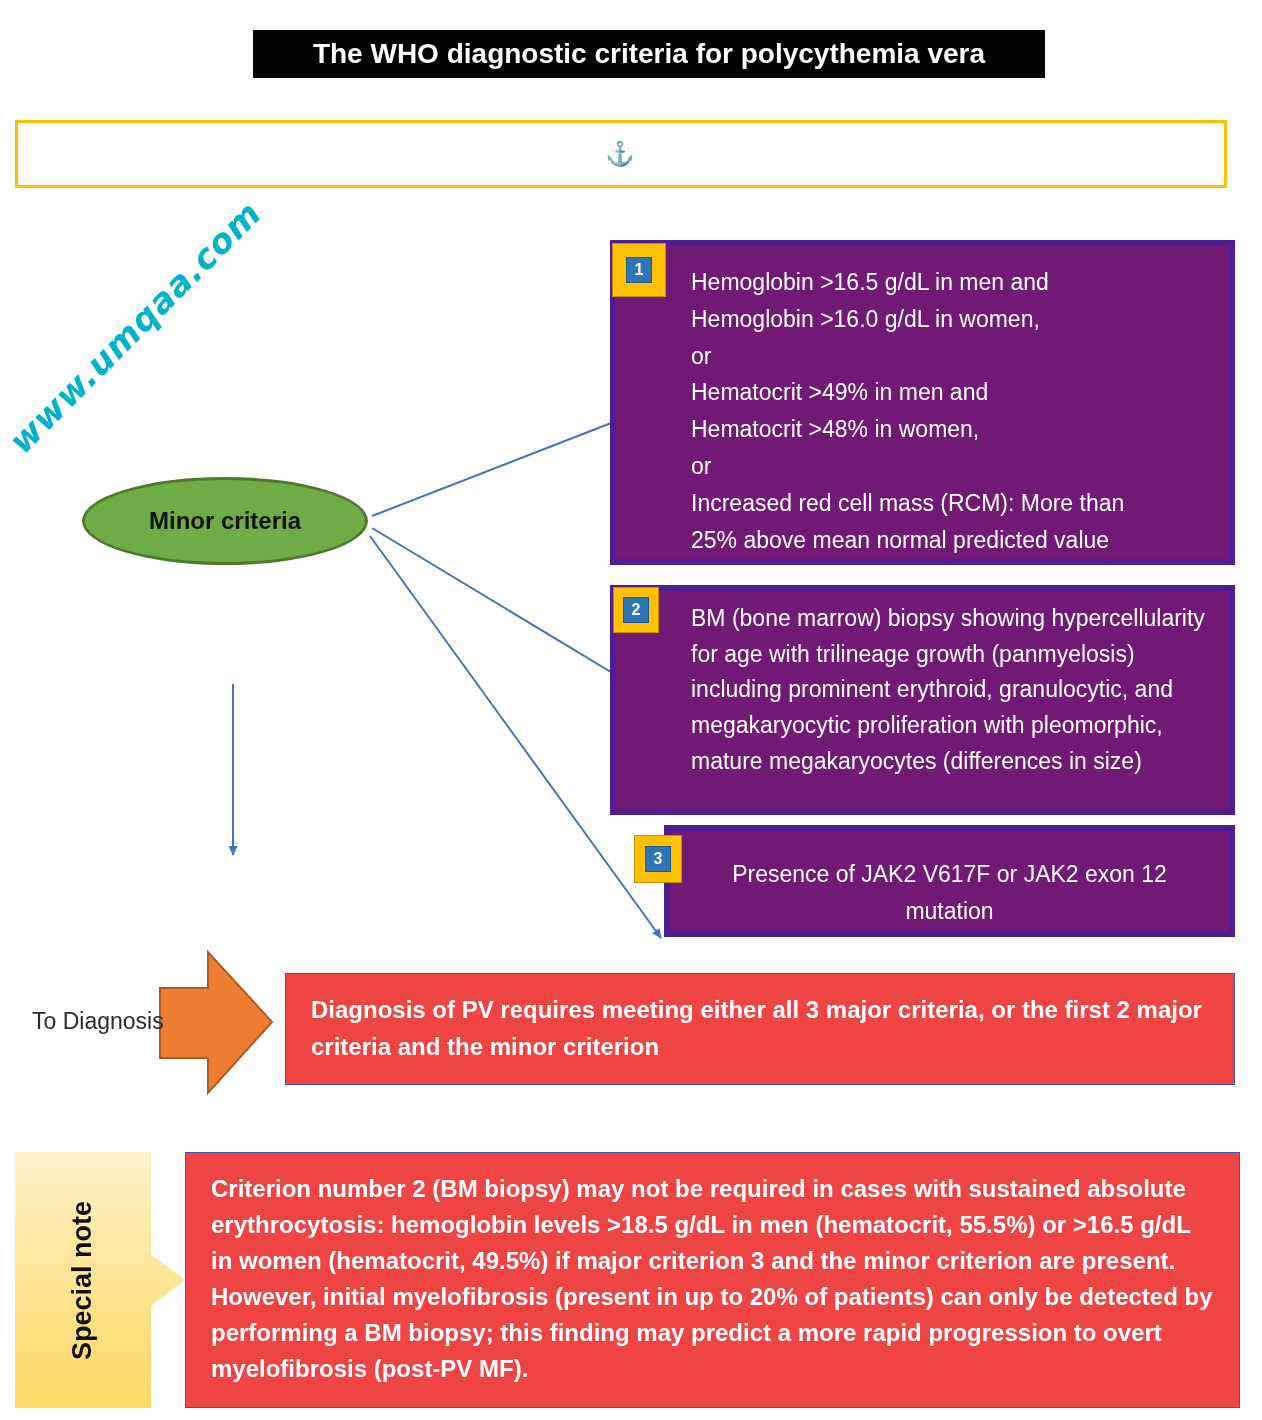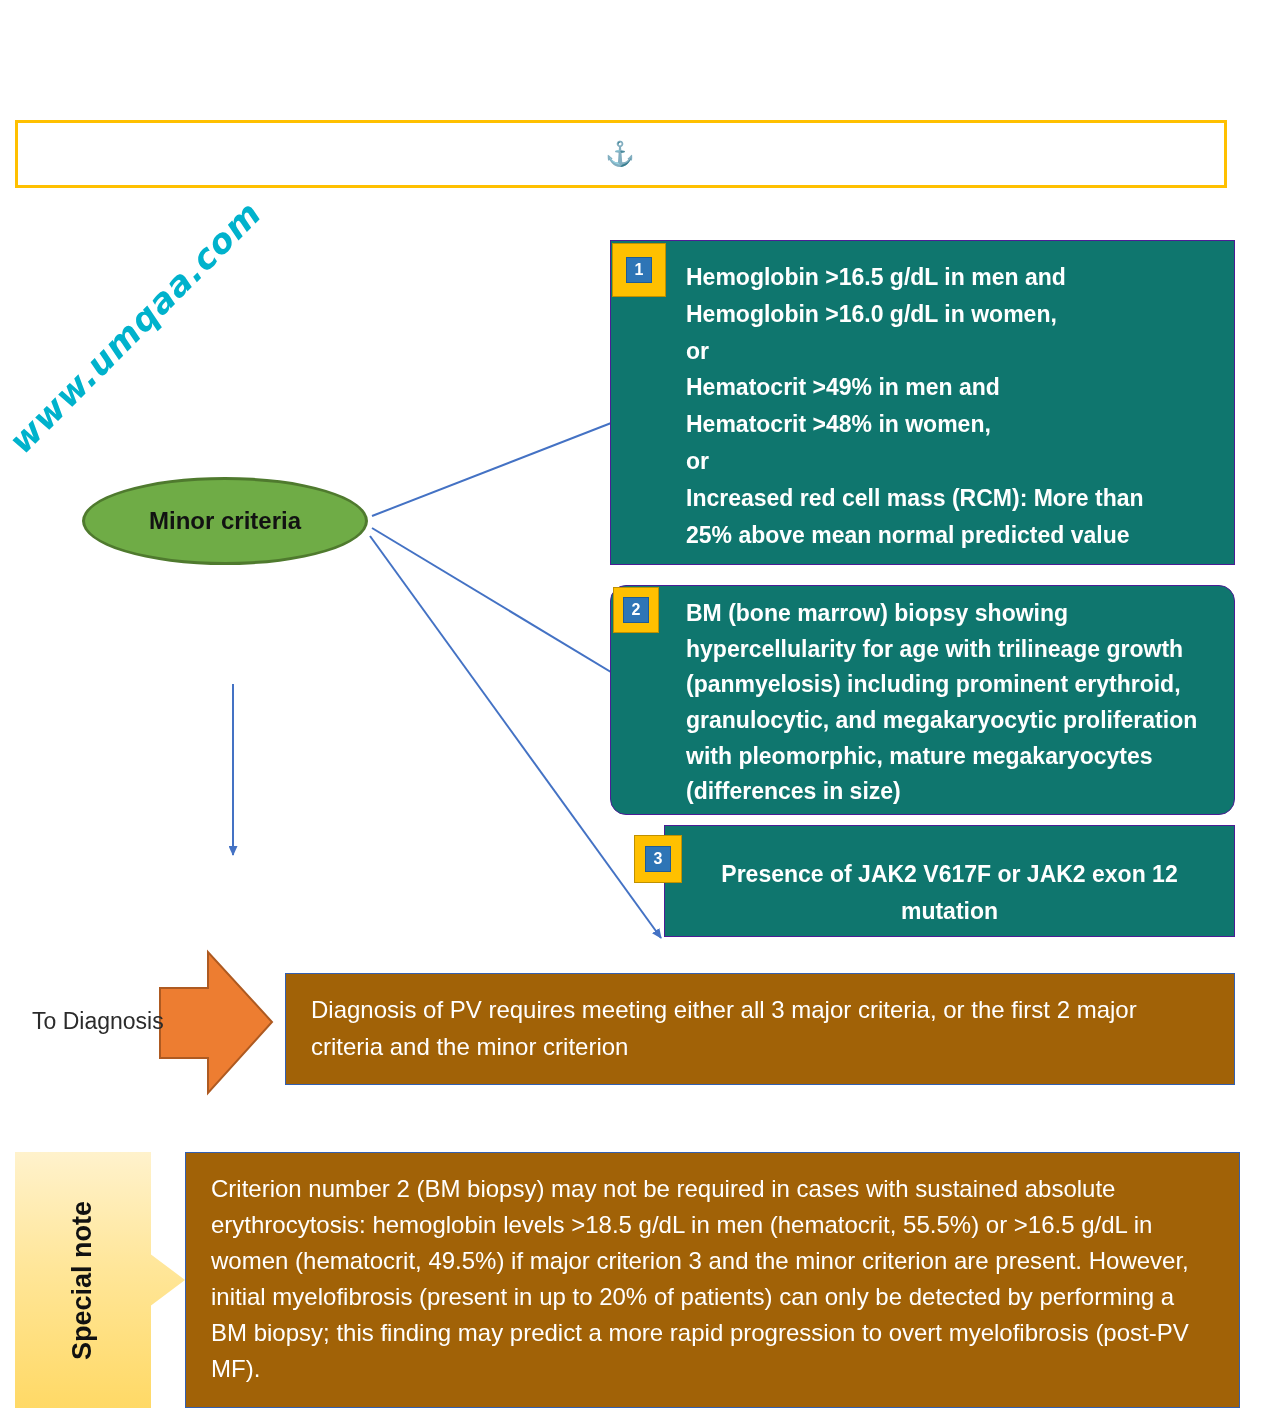--- a/index.html
+++ b/index.html
@@ -31,24 +31,24 @@
   .ellipse {
     position: absolute; border-radius: 50%;
     display: flex; align-items: center; justify-content: center;
     font-size: 24px; font-weight: bold; z-index: 2; text-align: center;
   }
   .ellipse-major { left: 82px; top: 477px; width: 286px; height: 88px;
     background: #6FAC46; border: 3px solid #4F7A2E; color: #121212; }
   .ellipse-minor { left: 67px; top: 588px; width: 312px; height: 94px;
     background: #A6A6A6; border: 3px solid #7F7F7F; color: #ffffff; }
 
-  .gbox { position: absolute; background: #0f766e; border: 1px solid #4c1d95;
-    color: #ffffff; font-size: 23px; z-index: 2; font-weight: bold; }
+  .gbox { position: absolute; background: #701a75; border: 6px solid #4c1d95;
+    color: #ffffff; font-size: 23px; z-index: 2; }
   .gbox1 { left: 610px; top: 240px; width: 625px; height: 325px; }
-  .gbox2 { left: 610px; top: 585px; width: 625px; height: 230px; border-radius: 16px; }
+  .gbox2 { left: 610px; top: 585px; width: 625px; height: 230px; }
   .gbox3 { left: 664px; top: 825px; width: 571px; height: 112px;
     display: flex; align-items: center; justify-content: center; text-align: center; }
   .gbox1 .gtext { position: absolute; left: 75px; top: 18px; right: 18px;
     white-space: pre-line; line-height: 1.6; }
   .gbox2 .gtext { position: absolute; left: 75px; top: 10px; right: 16px; line-height: 1.55; }
   .gbox3 .gtext { white-space: pre-line; line-height: 1.6; padding: 0 30px; margin-top: 24px; }
 
   .badge { position: absolute; background: #FFC000; border: 1px solid #BF9000;
     display: flex; align-items: center; justify-content: center; z-index: 4; }
   .badge1 { left: 612px; top: 243px; width: 54px; height: 54px; }
@@ -60,22 +60,22 @@
 
   .gray-box {
     position: absolute; left: 15px; top: 864px; width: 525px; height: 52px;
     background: #A6A6A6; border: 2px solid #858585; color: #ffffff; font-size: 24px;
     display: flex; align-items: center; padding-left: 20px; z-index: 2;
   }
 
   .diagnose-label {
     position: absolute; left: 32px; top: 1008px; font-size: 23px; color: #2b2b2b; z-index: 3;
   }
-  .blue-box { position: absolute; background: #a16207; border: 1px solid #335fb0;
-    color: #ffffff; font-size: 24px; z-index: 2; }
+  .blue-box { position: absolute; background: #ef4444; border: 1px solid #335fb0;
+    color: #ffffff; font-size: 24px; z-index: 2; font-weight: bold; }
   .diagnose-box { left: 285px; top: 973px; width: 950px; height: 112px;
     padding: 17px 25px; line-height: 1.55; }
   .note-box { left: 185px; top: 1152px; width: 1055px; height: 256px;
     padding: 18px 25px 12px 25px; line-height: 1.5; }
 
   .note-tab {
     position: absolute; left: 15px; top: 1152px; width: 170px; height: 256px;
     background: linear-gradient(to bottom, #FFF2CC 0%, #FFE699 45%, #FFD966 100%);
     clip-path: polygon(0 0, 80% 0, 80% 40%, 100% 50%, 80% 60%, 80% 100%, 0 100%);
     display: flex; align-items: center; z-index: 2;
@@ -84,20 +84,23 @@
   .note-tab span { transform: rotate(-90deg); white-space: nowrap;
     font-size: 27px; font-weight: bold; color: #111111; }
 </style>
 </head>
 <body>
 
 <div class="canvas">
 
   <div class="watermark">www.umqaa.com</div>
 
+  <div class="title-bar">
+    <span>The WHO diagnostic criteria for polycythemia vera</span>
+  </div>
 
   <div class="subtitle-banner">
     <span class="anchor">⚓</span>
   </div>
 
   <svg class="overlay" width="1262" height="1420">
     <defs>
       <marker id="ah" markerWidth="11" markerHeight="9" refX="9" refY="4.5" orient="auto" markerUnits="userSpaceOnUse">
         <polygon points="0 0, 10 4.5, 0 9" fill="#4472C4"></polygon>
       </marker>

